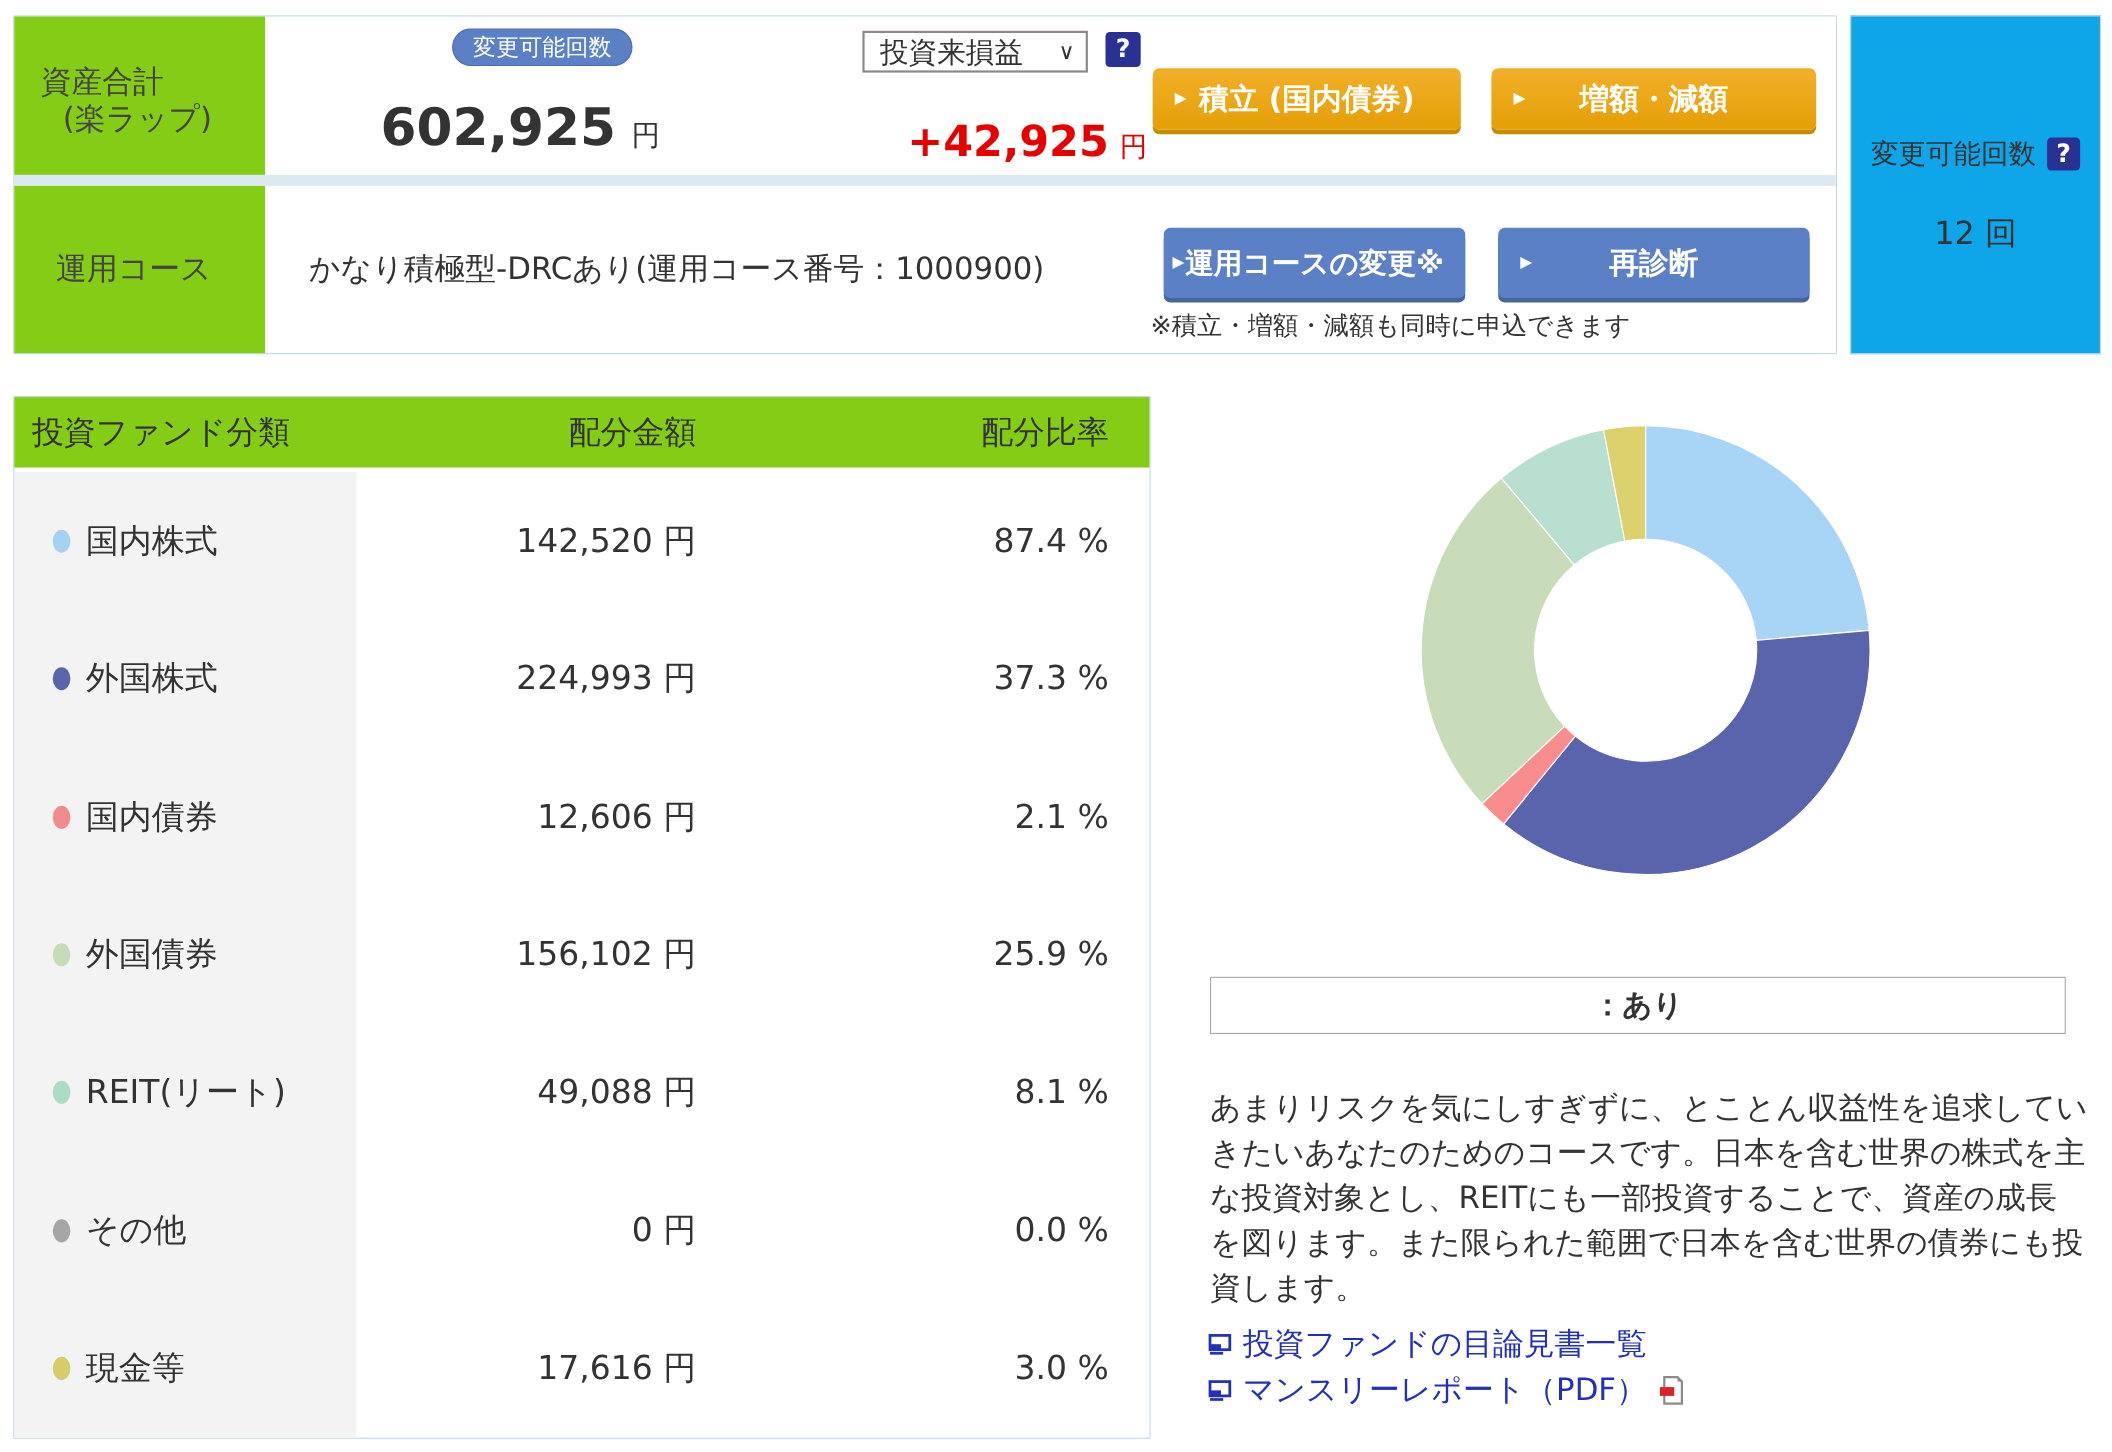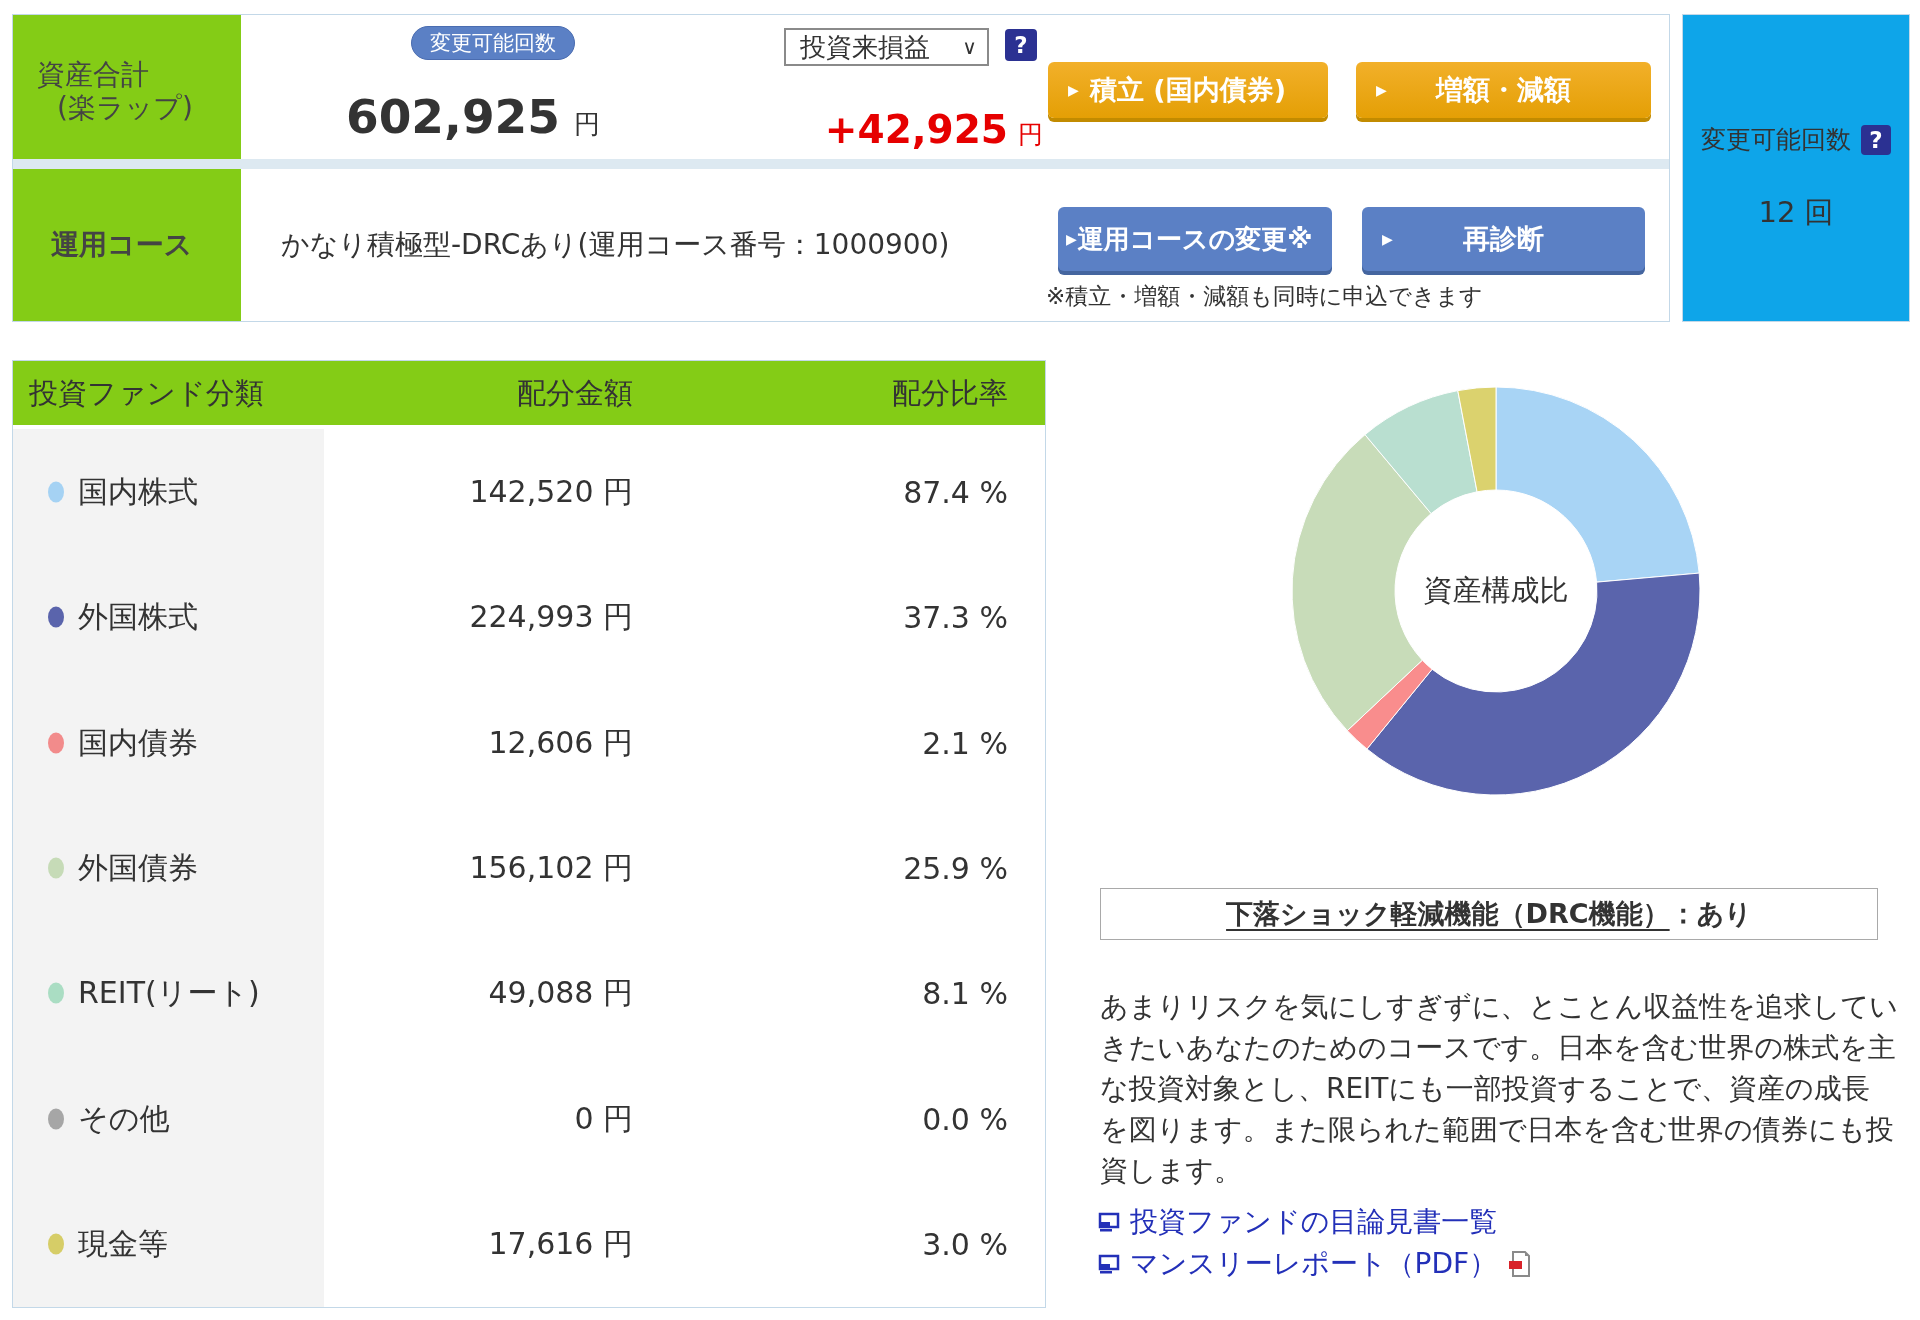--- a/index.html
+++ b/index.html
@@ -9,21 +9,21 @@
   
   .summary-panel{position:absolute;left:12px;top:14px;width:1656px;height:306px;
                  border:1px solid #c3d8e8;background:#fff;}
   .asset-row{position:absolute;left:0;top:0;width:100%;height:144px;}
   .row-divider{position:absolute;left:0;top:144px;width:100%;height:10px;background:#dde9f1;}
   .course-row{position:absolute;left:0;top:154px;width:100%;height:152px;}
   .label-cell{position:absolute;left:0;top:0;width:228px;background:#84cc16;font-size:28px;color:#444;}
   .asset-row .label-cell{height:144px;padding-top:44px;box-sizing:border-box;}
   .asset-label-l1{padding-left:24px;line-height:32px;}
   .asset-label-l2{padding-left:44px;line-height:34px;}
-  .course-row .label-cell{height:152px;display:flex;align-items:center;padding-left:38px;box-sizing:border-box;font-weight:bold;}
+  .course-row .label-cell{height:152px;display:flex;align-items:center;padding-left:38px;box-sizing:border-box;}
 
   .pill-btn{position:absolute;left:398px;top:11px;height:34px;padding:0 18px;background:#5b80c5;
             border:1px solid #4a6cb0;border-radius:17px;color:#fff;font-size:21px;line-height:32px;
             font-family:inherit;cursor:pointer;}
   .big-amount{position:absolute;left:290px;top:74px;width:340px;display:flex;justify-content:center;
               align-items:baseline;gap:14px;}
   .big-amount .num{font-size:47px;font-weight:bold;color:#333;}
   .big-amount .unit{font-size:26px;color:#333;}
 
   .pl-select{position:absolute;left:771px;top:13px;width:205px;height:38px;border:2px solid #8a8a8a;
@@ -211,24 +211,22 @@
   </section>
 
   <svg class="donut-wrap" id="donut" viewBox="0 0 416 416">
       <path d="M208,4 A204,204 0 0 1 411.2112562652072,190.07835590364837 L308.6094945234604,199.12702914837493 A101,101 0 0 0 208,107 Z" fill="#a8d4f5" stroke="#fff" stroke-width="1"></path>
       <path d="M411.2112562652072,190.07835590364837 A204,204 0 0 1 78.95568696972265,365.9986242805417 L144.11041364677445,286.22480908007213 A101,101 0 0 0 308.6094945234604,199.12702914837493 Z" fill="#5a64ac" stroke="#fff" stroke-width="1"></path>
       <path d="M78.95568696972265,365.9986242805417 A204,204 0 0 1 59.29040000603209,347.64760960945256 L134.37416863043745,277.13925769879756 A101,101 0 0 0 144.11041364677445,286.22480908007213 Z" fill="#f98d8d" stroke="#fff" stroke-width="1"></path>
       <path d="M59.29040000603209,347.64760960945256 A204,204 0 0 1 76.98045875197687,51.63542661089255 L143.13248202916503,130.58420631225562 A101,101 0 0 0 134.37416863043745,277.13925769879756 Z" fill="#c8dcb9" stroke="#fff" stroke-width="1"></path>
       <path d="M76.98045875197687,51.63542661089255 A204,204 0 0 1 169.77421182451235,7.613400851347478 L189.07448722684188,108.78898767640243 A101,101 0 0 0 143.13248202916503,130.58420631225562 Z" fill="#b9dfd0" stroke="#fff" stroke-width="1"></path>
       <path d="M169.77421182451235,7.613400851347478 A204,204 0 0 1 208.0000000000003,4 L208.00000000000014,107 A101,101 0 0 0 189.07448722684188,108.78898767640243 Z" fill="#dbd26e" stroke="#fff" stroke-width="1"></path>
     </svg>
-  <div class="donut-center">資産構成比</div>
 
   <div class="drc-box">
-    <span class="u">下落ショック軽減機能（DRC機能）</span>
       <span>：あり</span>
   </div>
 
   <p class="course-desc">あまりリスクを気にしすぎずに、とことん収益性を追求していきたいあなたのためのコースです。日本を含む世界の株式を主な投資対象とし、REITにも一部投資することで、資産の成長を図ります。また限られた範囲で日本を含む世界の債券にも投資します。</p>
 
   <div class="links" id="links">
     <div class="link-row">
       <svg width="22" height="20" viewBox="0 0 22 20">
         <rect x="2" y="2" width="18" height="13" fill="none" stroke="#2330b8" stroke-width="2.5"></rect>
         <rect x="2" y="10" width="10" height="5" fill="#2330b8"></rect>

